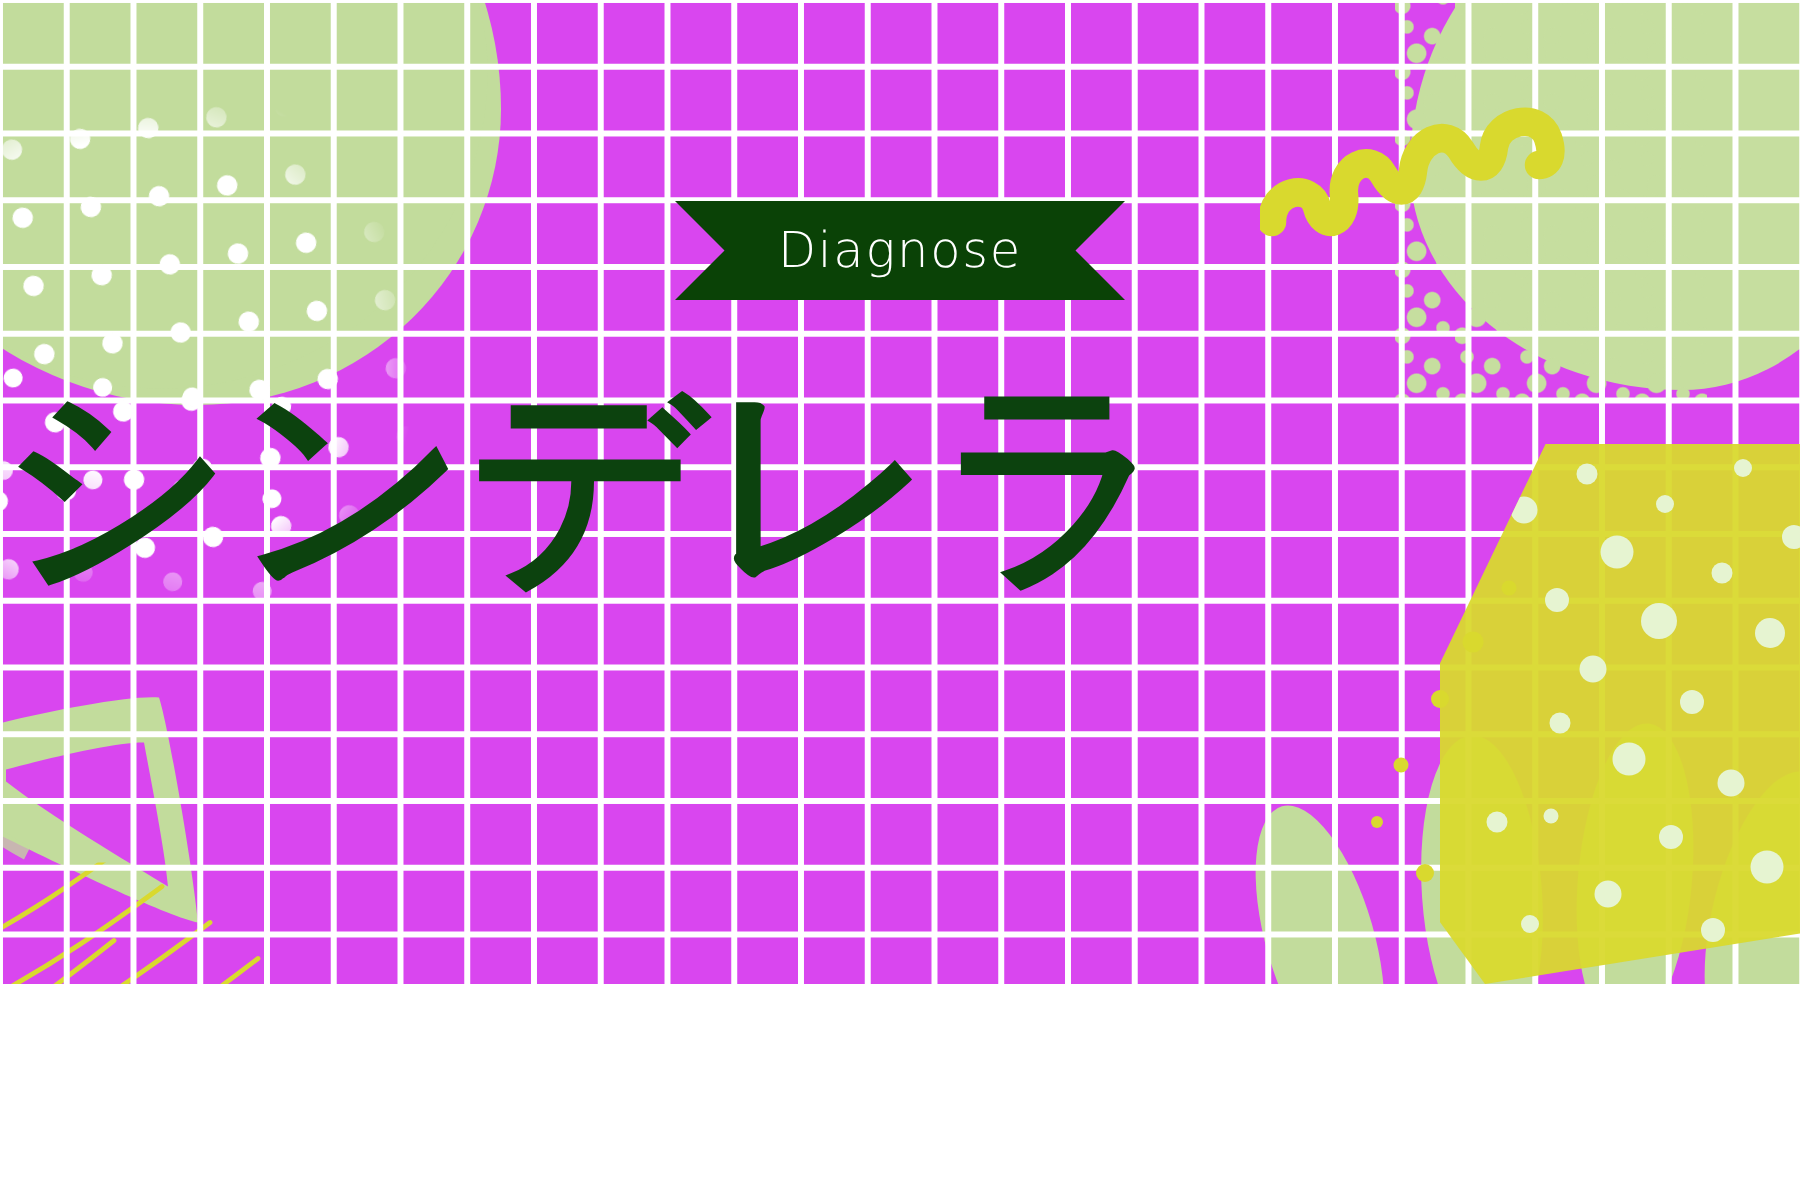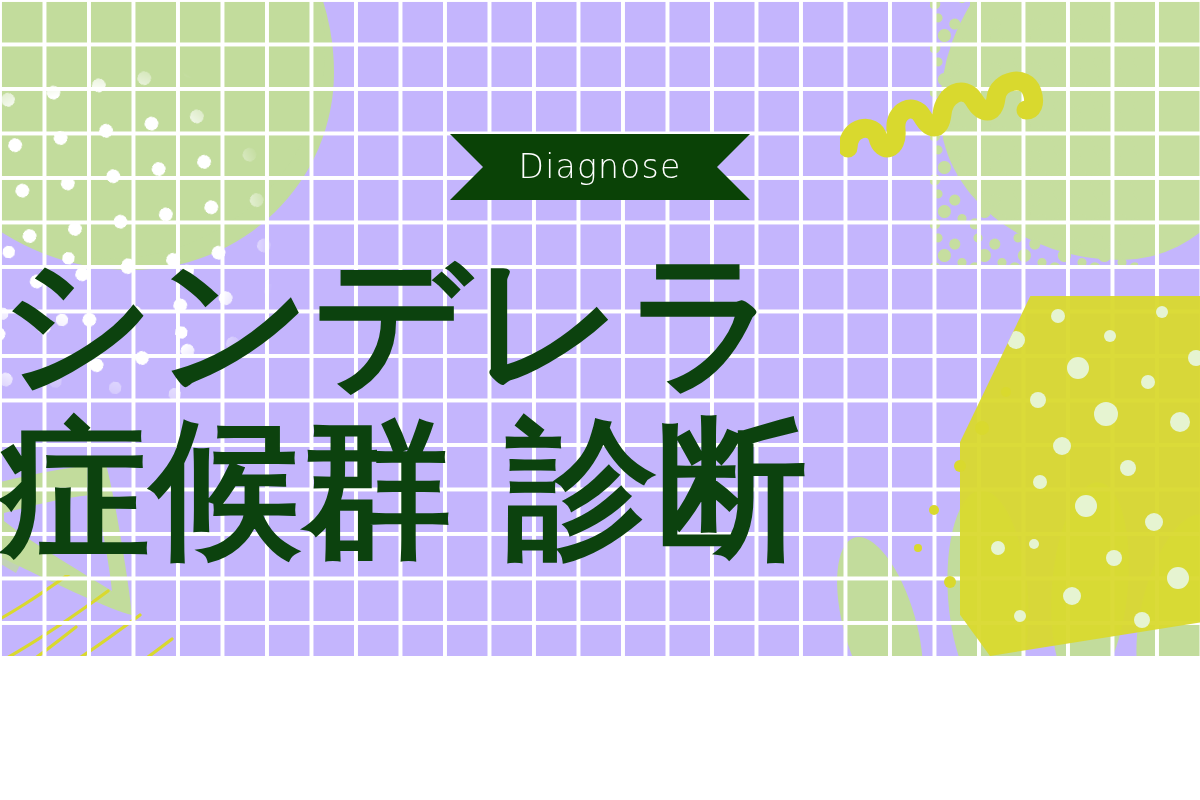--- a/index.html
+++ b/index.html
@@ -8,21 +8,21 @@
     padding: 0;
     background: #ffffff;
   }
   * { box-sizing: border-box; }
 
   .canvas {
     position: relative;
     width: 1200px;
     height: 656px;
     overflow: hidden;
-    background-color: #c4b5fd;
+    background-color: #d946ef;
     font-family: "Liberation Sans", sans-serif;
   }
 
   
   .grid-layer {
     position: absolute;
     inset: 0;
     background-image:
       linear-gradient(to right, #ffffff 0px, #ffffff 4px, rgba(255,255,255,0) 4px),
       linear-gradient(to bottom, #ffffff 0px, #ffffff 4px, rgba(255,255,255,0) 4px);
@@ -284,16 +284,15 @@
   </div>
 
   <div class="ribbon-wrap">
     <div class="ribbon">
       <span class="ribbon-label">Diagnose</span>
     </div>
   </div>
 
   <div class="headline">
     <span class="line line1">シンデレラ</span>
-    <span class="line line2">症候群 診断</span>
   </div>
 
 </div>
 
 </body></html>

